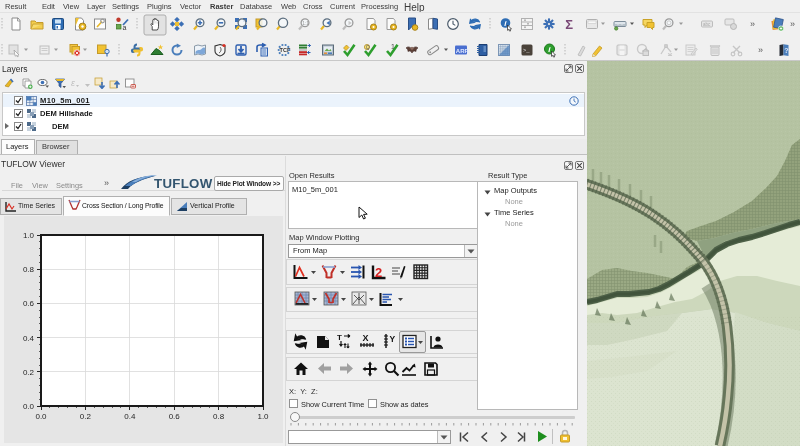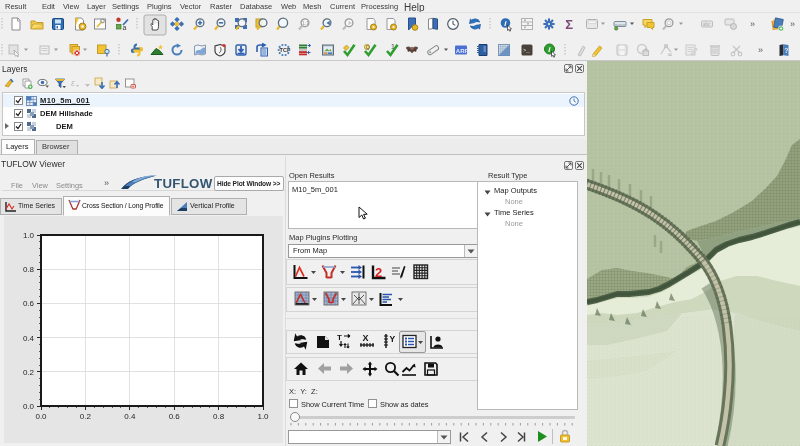--- a/index.html
+++ b/index.html
@@ -4,24 +4,24 @@
 html,body{width:800px;height:446px;overflow:hidden;}
 body{font-family:"Liberation Sans",sans-serif;background:#f0f0f0;position:relative;}
 </style></head><body>
 <div style="position:absolute;left:5px;top:2px;font-size:7.5px;color:#3a3a3a;font-weight:normal;white-space:nowrap;">Result</div>
 <div style="position:absolute;left:42px;top:2px;font-size:7.5px;color:#3a3a3a;font-weight:normal;white-space:nowrap;">Edit</div>
 <div style="position:absolute;left:63px;top:2px;font-size:7.5px;color:#3a3a3a;font-weight:normal;white-space:nowrap;">View</div>
 <div style="position:absolute;left:87px;top:2px;font-size:7.5px;color:#3a3a3a;font-weight:normal;white-space:nowrap;">Layer</div>
 <div style="position:absolute;left:112px;top:2px;font-size:7.5px;color:#3a3a3a;font-weight:normal;white-space:nowrap;">Settings</div>
 <div style="position:absolute;left:147px;top:2px;font-size:7.5px;color:#3a3a3a;font-weight:normal;white-space:nowrap;">Plugins</div>
 <div style="position:absolute;left:180px;top:2px;font-size:7.5px;color:#3a3a3a;font-weight:normal;white-space:nowrap;">Vector</div>
-<div style="position:absolute;left:210px;top:2px;font-size:7.5px;color:#3a3a3a;font-weight:normal;white-space:nowrap;">Raster</div>
+<div style="position:absolute;left:210px;top:2px;font-size:7.5px;color:#3a3a3a;font-weight:bold;white-space:nowrap;">Raster</div>
 <div style="position:absolute;left:240px;top:2px;font-size:7.5px;color:#3a3a3a;font-weight:normal;white-space:nowrap;">Database</div>
 <div style="position:absolute;left:281px;top:2px;font-size:7.5px;color:#3a3a3a;font-weight:normal;white-space:nowrap;">Web</div>
-<div style="position:absolute;left:303px;top:2px;font-size:7.5px;color:#3a3a3a;font-weight:normal;white-space:nowrap;">Mesh</div>
+<div style="position:absolute;left:303px;top:2px;font-size:7.5px;color:#3a3a3a;font-weight:normal;white-space:nowrap;">Cross</div>
 <div style="position:absolute;left:330px;top:2px;font-size:7.5px;color:#3a3a3a;font-weight:normal;white-space:nowrap;">Current</div>
 <div style="position:absolute;left:361px;top:2px;font-size:7.5px;color:#3a3a3a;font-weight:normal;white-space:nowrap;">Processing</div>
 <div style="position:absolute;left:404px;top:2px;font-size:10px;color:#3a3a3a;font-weight:normal;white-space:nowrap;text-align:center;">Help</div>
 <div style="position:absolute;left:0px;top:12px;width:800px;height:1px;background:#e2e2e2;"></div>
 <svg style="position:absolute;left:0px;top:0px;" width="800" height="62" viewBox="0 0 800 62">
     <g transform="translate(9,17)">
       <path d="M3 1 L9 1 L11 3.5 L11 13 L3 13 Z" fill="#fff" stroke="#8a8a8a" stroke-width="1"></path>
       <path d="M8.5 1 L8.5 4 L11 4" fill="none" stroke="#8a8a8a" stroke-width="0.8"></path>
     </g>
     <g transform="translate(30,17)">
@@ -498,21 +498,21 @@
     <rect x="0.5" y="0.5" width="8" height="8" fill="#fff" stroke="#8a8a8a"></rect>
     <path d="M2 4.5 L4 6.5 L7 2" fill="none" stroke="#222" stroke-width="1.3"></path>
   </svg>
 <svg style="position:absolute;left:26px;top:121px;" width="11" height="11" viewBox="0 0 11 11">
     <rect x="1" y="1" width="4" height="4" fill="#4d6a8a"></rect>
     <rect x="6" y="1" width="4" height="4" fill="#c9d4df"></rect>
     <rect x="1" y="6" width="4" height="4" fill="#c9d4df"></rect>
     <rect x="6" y="6" width="4" height="4" fill="#4d6a8a"></rect>
     <rect x="4" y="4" width="4" height="4" fill="#8aa0b8"></rect>
   </svg>
-<div style="position:absolute;left:56px;top:122px;font-size:7.6px;color:#1a1a1a;font-weight:bold;white-space:nowrap;">DEM</div>
+<div style="position:absolute;left:28px;top:122px;font-size:7.6px;color:#1a1a1a;font-weight:bold;white-space:nowrap;padding-left:24px;">DEM</div>
 <div style="position:absolute;left:0px;top:139px;width:587px;height:16px;background:#ececec;border-bottom:1px solid #c0c0c0;"></div>
 <div style="position:absolute;left:1px;top:139px;width:34px;height:15px;background:#fcfcfc;border:1px solid #b0b0b0;border-bottom:none;"></div>
 <div style="position:absolute;left:6px;top:142px;font-size:7.5px;color:#222;font-weight:normal;white-space:nowrap;">Layers</div>
 <div style="position:absolute;left:36px;top:140px;width:42px;height:14px;background:#e0e0e0;border:1px solid #b0b0b0;border-bottom:none;"></div>
 <div style="position:absolute;left:42px;top:142px;font-size:7.5px;color:#333;font-weight:normal;white-space:nowrap;">Browser</div>
 <div style="position:absolute;left:1px;top:159px;font-size:8.5px;color:#2c2c2c;font-weight:normal;white-space:nowrap;">TUFLOW Viewer</div>
 <div style="position:absolute;left:564px;top:161px;width:9px;height:9px;border:1px solid #777;border-radius:2px;background:#f6f6f6;"></div>
 <svg style="position:absolute;left:565px;top:162px;" width="7" height="7" viewBox="0 0 7 7">
     <path d="M1 6 L6 1 M3.5 1 L6 1 L6 3.5 M1 3.5 L1 6 L3.5 6" fill="none" stroke="#555" stroke-width="1"></path>
   </svg>
@@ -638,21 +638,21 @@
     <text x="263.0" y="419" font-size="8" fill="#262626" text-anchor="middle">1.0</text>
     <text x="34" y="238" font-size="8" fill="#262626" text-anchor="end">1.0</text>
   </svg>
 <div style="position:absolute;left:285px;top:156px;width:1px;height:290px;background:#dcdcdc;"></div>
 <div style="position:absolute;left:289px;top:171px;font-size:7.5px;color:#2c2c2c;font-weight:normal;white-space:nowrap;">Open Results</div>
 <div style="position:absolute;left:288px;top:181px;width:190px;height:48px;background:#fff;border:1px solid #b8b8b8;"></div>
 <div style="position:absolute;left:292px;top:185px;font-size:7.5px;color:#222;font-weight:normal;white-space:nowrap;">M10_5m_001</div>
 <svg style="position:absolute;left:358px;top:206px;" width="13" height="14" viewBox="0 0 13 14">
     <path d="M1 1 L1 11.5 L3.8 9 L5.6 13 L7.4 12.2 L5.6 8.4 L9.2 8.2 Z" fill="#fff" stroke="#111" stroke-width="1"></path>
   </svg>
-<div style="position:absolute;left:289px;top:233px;font-size:7.5px;color:#2c2c2c;font-weight:normal;white-space:nowrap;">Map Plugins Plotting</div>
+<div style="position:absolute;left:289px;top:233px;font-size:7.5px;color:#2c2c2c;font-weight:normal;white-space:nowrap;">Map Window Plotting</div>
 <div style="position:absolute;left:288px;top:244px;width:191px;height:14px;background:#fff;border:1px solid #999;"></div>
 <div style="position:absolute;left:293px;top:246px;font-size:7.5px;color:#222;font-weight:normal;white-space:nowrap;">From Map</div>
 <div style="position:absolute;left:464px;top:245px;width:14px;height:12px;background:#f2f2f2;border-left:1px solid #bbb;"></div>
 <svg style="position:absolute;left:467px;top:249px;" width="8" height="6" viewBox="0 0 8 6">
     <path d="M0.5 0.5 L7.5 0.5 L4 4.5 Z" fill="#555"></path>
   </svg>
 <div style="position:absolute;left:286px;top:259px;width:192px;height:26px;border:1px solid #d4d4d4;"></div>
 <div style="position:absolute;left:286px;top:287px;width:192px;height:25px;border:1px solid #d4d4d4;"></div>
 <div style="position:absolute;left:286px;top:330px;width:192px;height:24px;border:1px solid #d4d4d4;"></div>
 <div style="position:absolute;left:286px;top:357px;width:192px;height:24px;border:1px solid #d4d4d4;"></div>

